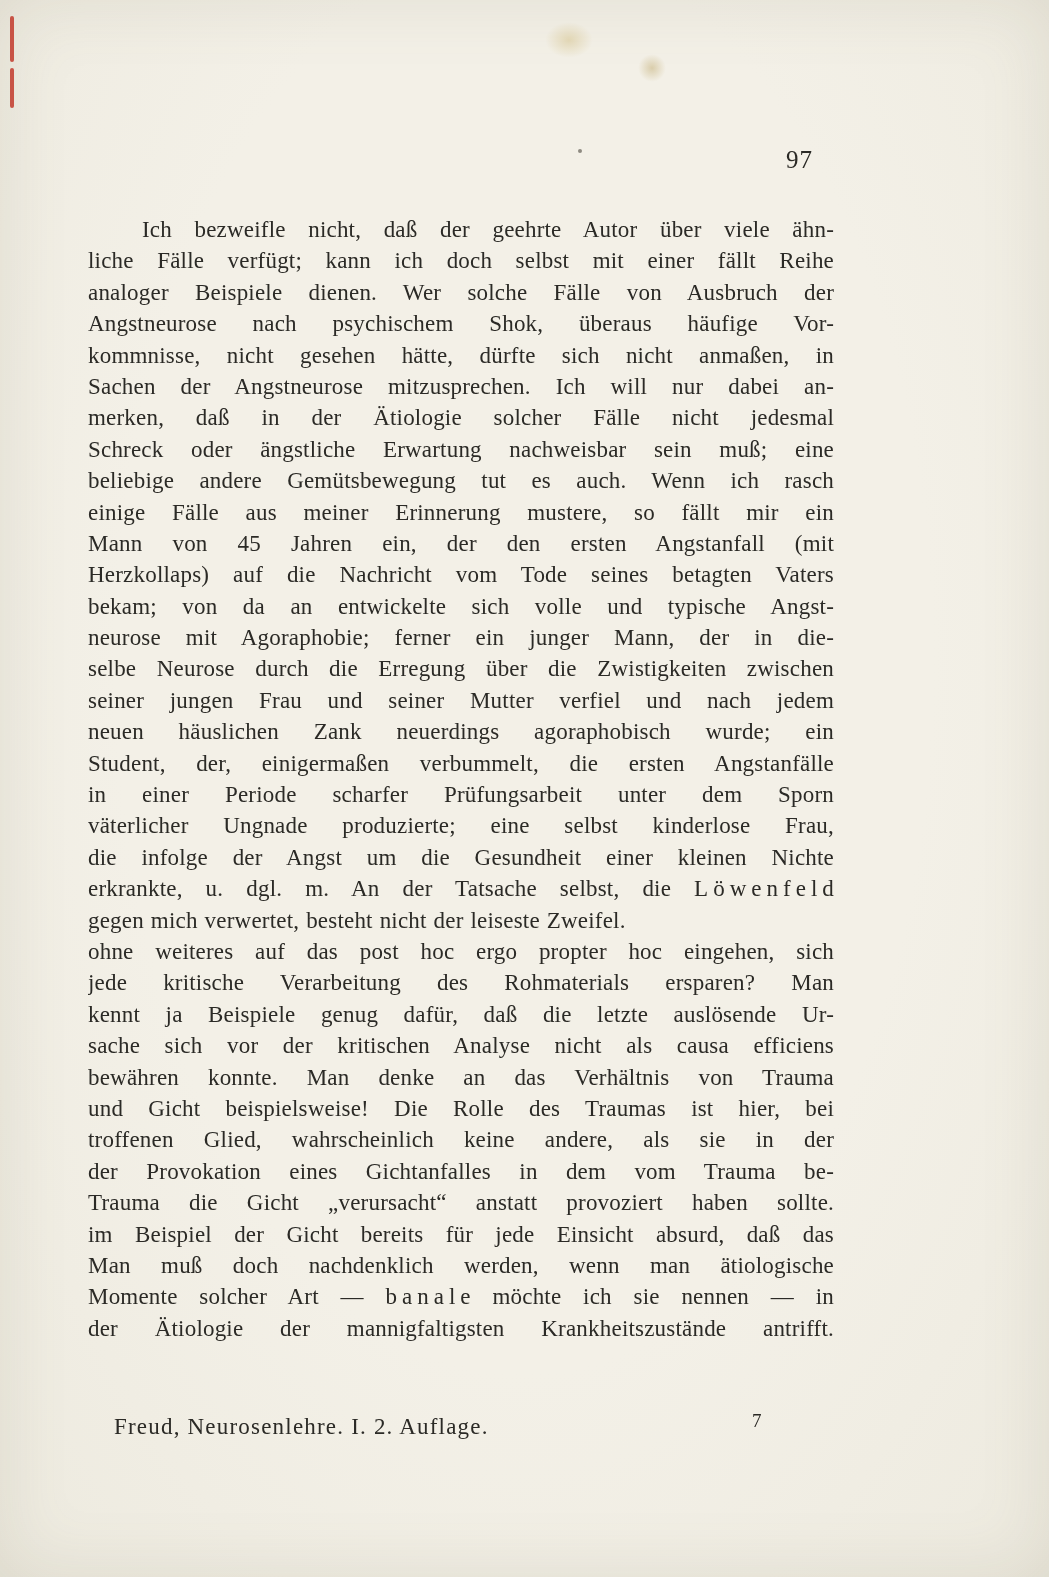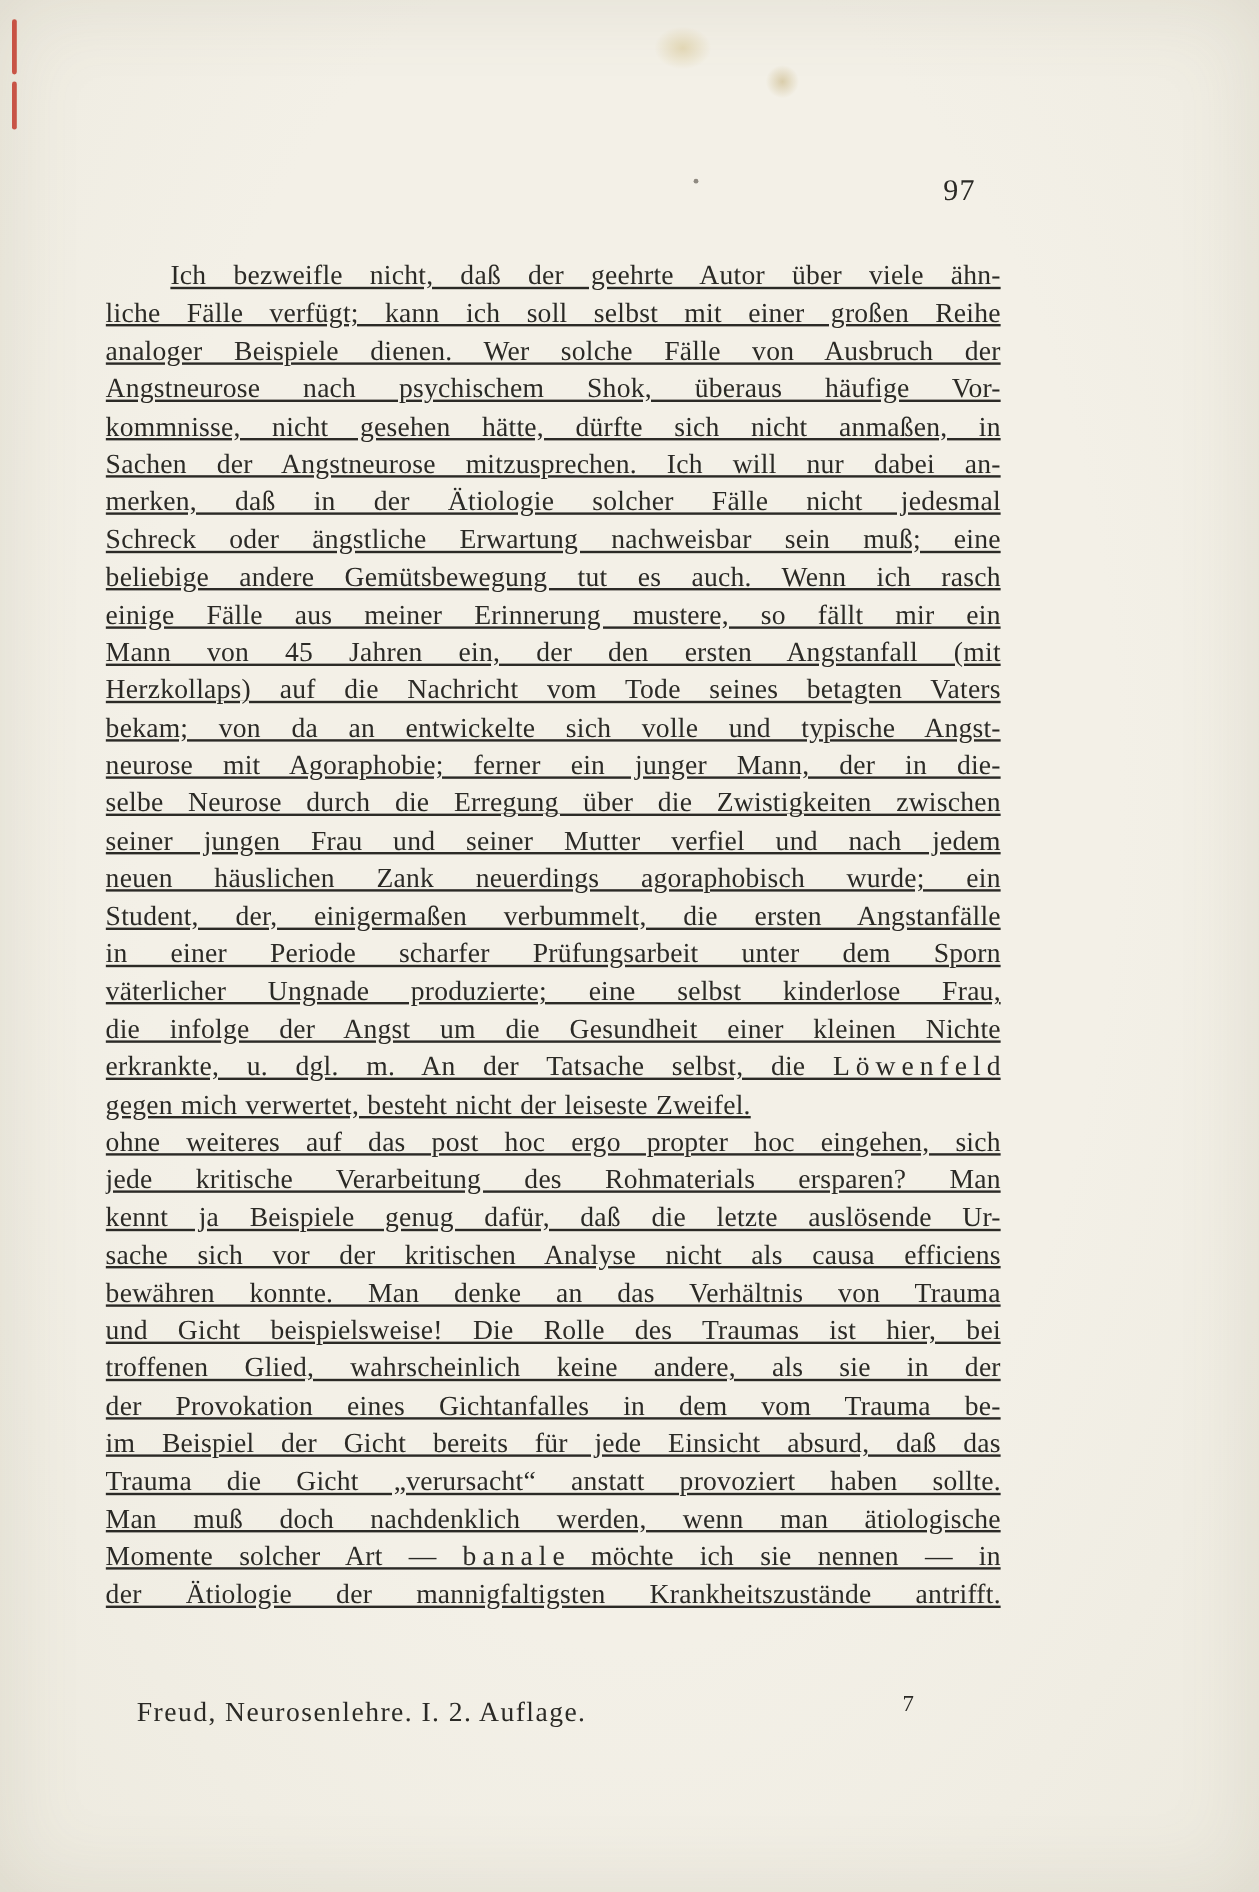--- a/index.html
+++ b/index.html
@@ -33,21 +33,20 @@
     line-height: 31.4px;
   }
   .line {
     height: 31.4px;
     text-align: justify;
     text-align-last: justify;
     white-space: nowrap;
     overflow: hidden;
     letter-spacing: 0.2px;
     word-spacing: 1px;
-    text-decoration: underline;
   }
   .line.first { text-indent: 54px; }
   .line.ragged { text-align-last: left; }
   .footer-imprint {
     position: absolute;
     top: 1414px;
     left: 114px;
     font-size: 23px;
     letter-spacing: 1.2px;
   }
@@ -97,21 +96,21 @@
   <span class="red-mark m2"></span>
   <span class="stain s1"></span>
   <span class="stain s2"></span>
   <span class="speck"></span>
 
   <div class="page-number">97</div>
 
   <div class="textblock">
     <div class="paragraph">
         <div class="line first">Ich bezweifle nicht, daß der geehrte Autor über viele ähn-</div>
-        <div class="line">liche Fälle verfügt; kann ich soll selbst mit einer großen Reihe</div>
+        <div class="line">liche Fälle verfügt; kann ich doch selbst mit einer fällt Reihe</div>
         <div class="line">analoger Beispiele dienen. Wer solche Fälle von Ausbruch der</div>
         <div class="line">Angstneurose nach psychischem Shok, überaus häufige Vor-</div>
         <div class="line">kommnisse, nicht gesehen hätte, dürfte sich nicht anmaßen, in</div>
         <div class="line">Sachen der Angstneurose mitzusprechen. Ich will nur dabei an-</div>
         <div class="line">merken, daß in der Ätiologie solcher Fälle nicht jedesmal</div>
         <div class="line">Schreck oder ängstliche Erwartung nachweisbar sein muß; eine</div>
         <div class="line">beliebige andere Gemütsbewegung tut es auch. Wenn ich rasch</div>
         <div class="line">einige Fälle aus meiner Erinnerung mustere, so fällt mir ein</div>
         <div class="line">Mann von 45 Jahren ein, der den ersten Angstanfall (mit</div>
         <div class="line">Herzkollaps) auf die Nachricht vom Tode seines betagten Vaters</div>
@@ -129,22 +128,22 @@
       </div>
     <div class="paragraph">
         <div class="line">ohne weiteres auf das post hoc ergo propter hoc eingehen, sich</div>
         <div class="line">jede kritische Verarbeitung des Rohmaterials ersparen? Man</div>
         <div class="line">kennt ja Beispiele genug dafür, daß die letzte auslösende Ur-</div>
         <div class="line">sache sich vor der kritischen Analyse nicht als causa efficiens</div>
         <div class="line">bewähren konnte. Man denke an das Verhältnis von Trauma</div>
         <div class="line">und Gicht beispielsweise! Die Rolle des Traumas ist hier, bei</div>
         <div class="line">troffenen Glied, wahrscheinlich keine andere, als sie in der</div>
         <div class="line">der Provokation eines Gichtanfalles in dem vom Trauma be-</div>
+        <div class="line">Trauma die Gicht „verursacht“ anstatt provoziert haben sollte.</div>
         <div class="line">im Beispiel der Gicht bereits für jede Einsicht absurd, daß das</div>
-        <div class="line">Trauma die Gicht „verursacht“ anstatt provoziert haben sollte.</div>
         <div class="line">Man muß doch nachdenklich werden, wenn man ätiologische</div>
         <div class="line">Momente solcher Art — b a n a l e möchte ich sie nennen — in</div>
         <div class="line">der Ätiologie der mannigfaltigsten Krankheitszustände antrifft.</div>
       </div>
   </div>
 
   <div class="footer-imprint">Freud, Neurosenlehre. I. 2. Auflage.</div>
 
   <div class="signature-mark">7</div>
 

